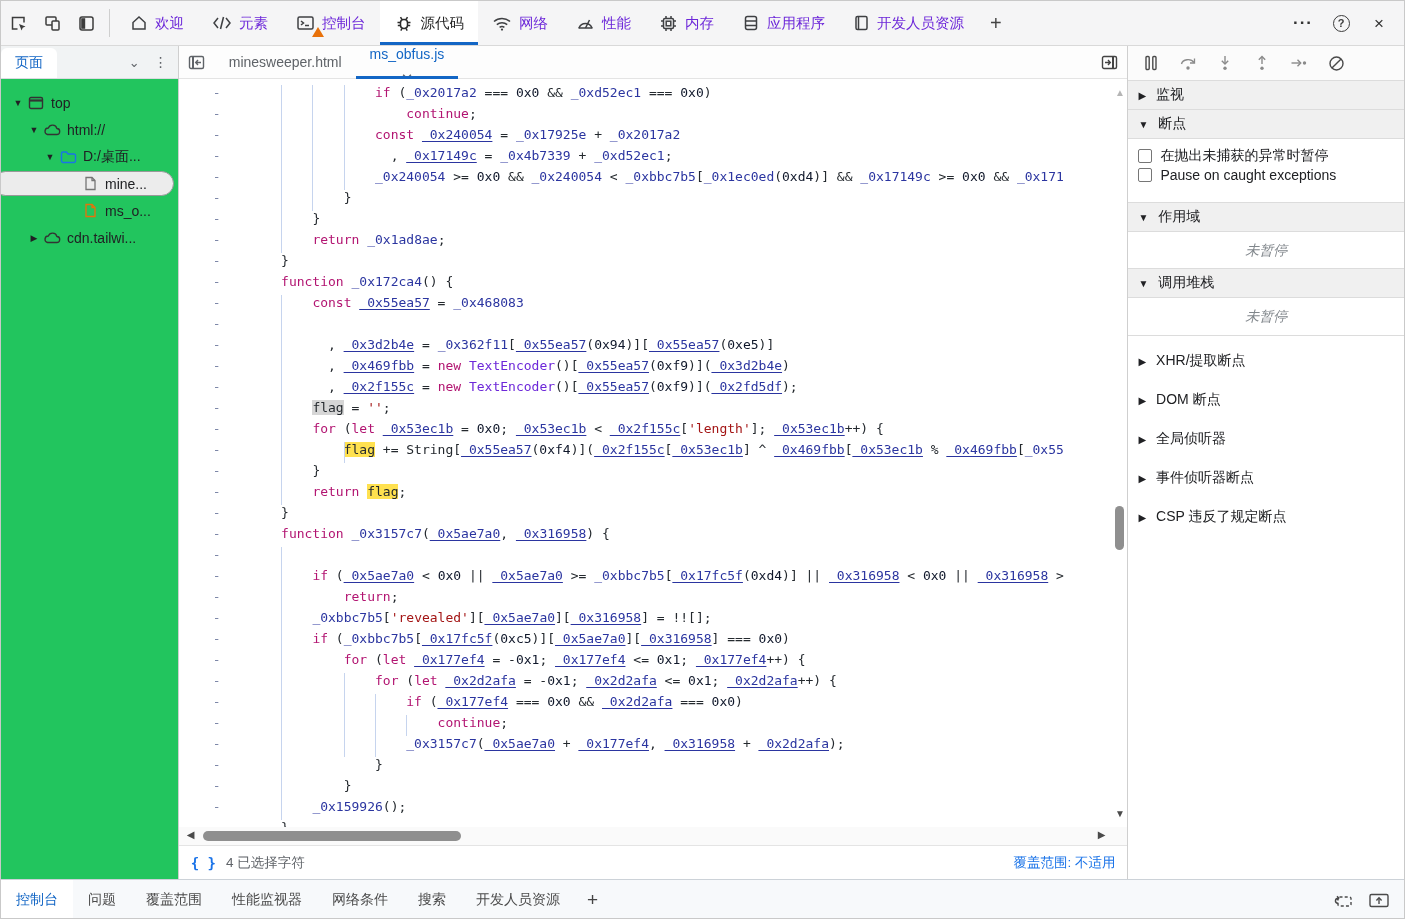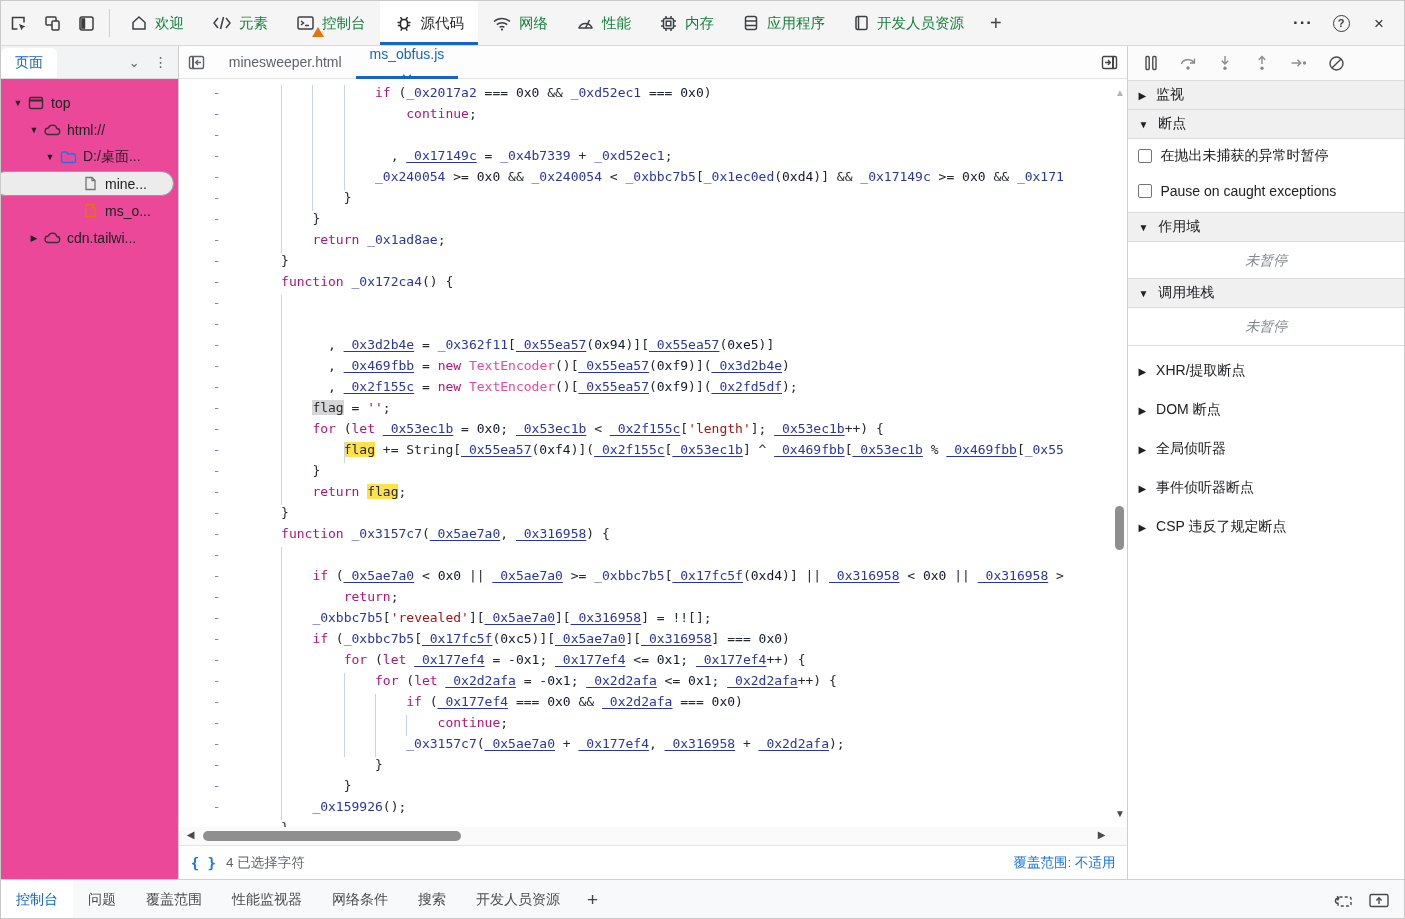--- a/index.html
+++ b/index.html
@@ -5,35 +5,35 @@
   html,body{margin:0;padding:0;background:#e9e9e9;}
   *{box-sizing:border-box;}
   .devtools{position:relative;width:1405px;height:919px;background:#fff;
     font-family:"Liberation Sans","DejaVu Sans",sans-serif;color:#202124;overflow:hidden;
     border:1px solid #c9c9c9;}
   
   .topbar{height:45px;background:#f5f5f6;border-bottom:1px solid #d9d9d9;display:flex;align-items:stretch;}
   .tb-btn{width:34px;display:flex;align-items:center;justify-content:center;cursor:pointer;}
   .tb-sep{width:1px;background:#cfcfcf;margin:8px 6px;}
   .tools{display:flex;align-items:stretch;}
-  .tool{display:flex;align-items:center;gap:7px;padding:0 14px;font-size:14.5px;color:#15803d;cursor:pointer;position:relative;white-space:nowrap;}
+  .tool{display:flex;align-items:center;gap:7px;padding:0 14px;font-size:14.5px;color:#6d28d9;cursor:pointer;position:relative;white-space:nowrap;}
   .tool.active{background:#fff;color:#1f1f1f;justify-content:flex-end;}
   .tool.active::after{content:"";position:absolute;left:0;right:0;bottom:0;height:3px;background:#1366c5;}
   .tool svg{flex:0 0 auto;}
   .badge-tri{position:absolute;left:30px;bottom:8px;width:0;height:0;border-left:6px solid transparent;border-right:6px solid transparent;border-bottom:10px solid #e8710a;}
   .tb-plus{display:flex;align-items:center;padding:0 12px;font-size:20px;color:#444;cursor:pointer;}
   .tb-right{margin-left:auto;display:flex;align-items:center;gap:4px;padding-right:8px;}
   .tb-right .tb-btn{height:100%;font-size:17px;color:#333;}
   .dots{font-weight:bold;letter-spacing:1px;font-size:15px;}
   .help-circ{width:17px;height:17px;border:1.6px solid #3c3c3c;border-radius:50%;display:flex;align-items:center;justify-content:center;font-size:11px;font-weight:bold;color:#3c3c3c;}
   .close-x{font-size:21px;line-height:1;color:#333;}
   
   .main{display:flex;height:833px;}
   
-  .sidebar{width:178px;border-right:1px solid #cfcfcf;display:flex;flex-direction:column;background:#ec4899;}
+  .sidebar{width:178px;border-right:1px solid #cfcfcf;display:flex;flex-direction:column;background:#22c55e;}
   .sb-header{height:33px;background:#f1f3f4;border-bottom:1px solid #dadce0;display:flex;align-items:stretch;}
   .sb-tab{background:#fff;color:#1366c5;font-size:14px;display:flex;align-items:center;padding:0 14px;border-radius:6px 6px 0 0;margin-top:2px;cursor:pointer;}
   .sb-head-icons{margin-left:auto;display:flex;align-items:center;gap:2px;padding-right:4px;color:#5f6368;}
   .sb-chev{font-size:13px;cursor:pointer;padding:0 6px;}
   .sb-kebab{font-size:14px;cursor:pointer;padding:0 6px;letter-spacing:0;}
   .tree{padding-top:10px;font-size:14px;}
   .trow{height:27px;display:flex;align-items:center;cursor:pointer;position:relative;white-space:nowrap;}
   .trow .tw{width:14px;text-align:center;font-size:9px;color:#202124;flex:0 0 auto;}
   .trow .ticon{width:18px;height:16px;margin:0 6px 0 2px;flex:0 0 auto;display:flex;align-items:center;justify-content:center;}
   .trow.selected::before{content:"";position:absolute;left:-8px;right:4px;top:1px;bottom:1px;background:#ececec;border:1px solid #999;border-radius:13px;z-index:0;}
@@ -52,21 +52,21 @@
   .cl{position:relative;height:21px;line-height:21px;white-space:pre;
       font-family:"DejaVu Sans Mono","Liberation Mono",monospace;font-size:13px;color:#24292e;}
   .cl .dash{position:absolute;left:30px;width:16px;text-align:center;color:#7d87a8;}
   .cl .lc{display:inline-block;margin-left:71px;}
   .guide{position:absolute;width:1px;background:#c6d4ee;margin-top:3px;}
   .tok-k{color:#b21471;}
   .tok-n{color:#0f172a;}
   .tok-s{color:#a31515;}
   .tok-v{color:#2b35a0;}
   .tok-d{color:#2b35a0;text-decoration:underline;text-decoration-thickness:1px;text-underline-offset:2px;}
-  .tok-t{color:#ec4899;}
+  .tok-t{color:#6d28d9;}
   .tok-p{color:#24292e;}
   .tok-gsel{background:#d6d6d6;color:#24292e;}
   .tok-ysel{background:#ffe14f;color:#24292e;}
   .vscroll{position:absolute;top:0;right:0;width:15px;height:100%;}
   .vs-arrow{position:absolute;right:1px;width:13px;text-align:center;font-size:10px;color:#b5b5b5;cursor:pointer;}
   .vs-arrow.down{color:#4a4a4a;}
   .vs-thumb{position:absolute;right:3px;width:9px;border-radius:5px;background:#8f8f8f;cursor:pointer;}
   .hscroll{height:18px;position:relative;background:#fafafa;}
   .hs-arrow{position:absolute;top:2px;font-size:10px;color:#4a4a4a;cursor:pointer;}
   .hs-thumb{position:absolute;top:4px;height:10px;border-radius:5px;background:#8f8f8f;cursor:pointer;}
@@ -74,21 +74,21 @@
   .brace-ic{color:#1a73e8;font-family:"DejaVu Sans Mono",monospace;font-size:14px;font-weight:bold;margin-right:10px;cursor:pointer;}
   .cov-link{margin-left:auto;color:#1a73e8;cursor:pointer;}
   
   .rightpanel{width:276px;display:flex;flex-direction:column;background:#fff;font-size:14px;}
   .rp-toolbar{height:35px;border-bottom:1px solid #d6d6d6;display:flex;align-items:center;gap:19px;padding:0 14px;background:#fbfbfb;}
   .rp-tool{width:18px;height:18px;display:flex;align-items:center;justify-content:center;cursor:pointer;}
   .rp-sec{height:30px;background:#f0f0f0;border-bottom:1px solid #dcdcdc;border-top:1px solid #dcdcdc;margin-top:-1px;display:flex;align-items:center;padding:0 10px;gap:10px;cursor:pointer;}
   .rp-sec:first-of-type{border-top:none;}
   .rp-sec .tri{font-size:10px;color:#202124;}
   .rp-sec.tall{height:40px;background:#fff;border:none;}
-  .rp-breaks{background:#fff;padding:8px 10px 14px;display:flex;flex-direction:column;gap:18px;}
+  .rp-breaks{background:#fff;padding:8px 10px 20px;display:flex;flex-direction:column;gap:2px;}
   .chkrow{display:flex;align-items:center;gap:8px;cursor:pointer;font-size:14px;color:#202124;white-space:nowrap;}
   .chk{width:14px;height:14px;border:1px solid #767676;border-radius:2px;background:#fff;flex:0 0 auto;}
   .rp-paused{height:37px;display:flex;align-items:center;justify-content:center;color:#80868b;font-style:italic;background:#fff;}
   .rp-bottom{padding-top:6px;display:flex;flex-direction:column;}
   
   .bottombar{height:41px;background:#f7f9fb;border-top:1px solid #ccd2d8;display:flex;align-items:stretch;font-size:14px;color:#4b4b4b;}
   .btab{display:flex;align-items:center;padding:0 15px;cursor:pointer;white-space:nowrap;}
   .btab.active{background:#fff;color:#1366c5;}
   .b-plus{display:flex;align-items:center;padding:0 12px;font-size:19px;color:#444;cursor:pointer;}
   .bb-right{margin-left:auto;display:flex;align-items:center;gap:14px;padding-right:14px;}
@@ -294,29 +294,29 @@
               <path d="M12 1.5v12" stroke-width="2"></path>
               <path d="M4 7.5h5M7 5l2.3 2.5L7 10"></path>
             </svg>
         </div>
       </div>
 
       <div class="code">
         <div id="code-lines">
             <div class="cl"><span class="dash">-</span><span class="lc"><span class="tok-p">                </span><span class="tok-k">if</span><span class="tok-p"> (</span><span class="tok-v">_0x2017a2</span><span class="tok-p"> === </span><span class="tok-n">0x0</span><span class="tok-p"> &amp;&amp; </span><span class="tok-v">_0xd52ec1</span><span class="tok-p"> === </span><span class="tok-n">0x0</span><span class="tok-p">)</span></span></div>
             <div class="cl"><span class="dash">-</span><span class="lc"><span class="tok-p">                    </span><span class="tok-k">continue</span><span class="tok-p">;</span></span></div>
-            <div class="cl"><span class="dash">-</span></div>
+            <div class="cl"><span class="dash">-</span><span class="lc"><span class="tok-p">                </span><span class="tok-k">const</span><span class="tok-p"> </span><span class="tok-d">_0x240054</span><span class="tok-p"> = </span><span class="tok-v">_0x17925e</span><span class="tok-p"> + </span><span class="tok-v">_0x2017a2</span></span></div>
             <div class="cl"><span class="dash">-</span><span class="lc"><span class="tok-p">                  </span><span class="tok-p">, </span><span class="tok-d">_0x17149c</span><span class="tok-p"> = </span><span class="tok-v">_0x4b7339</span><span class="tok-p"> + </span><span class="tok-v">_0xd52ec1</span><span class="tok-p">;</span></span></div>
             <div class="cl"><span class="dash">-</span><span class="lc"><span class="tok-p">                </span><span class="tok-v">_0x240054</span><span class="tok-p"> &gt;= </span><span class="tok-n">0x0</span><span class="tok-p"> &amp;&amp; </span><span class="tok-v">_0x240054</span><span class="tok-p"> &lt; </span><span class="tok-v">_0xbbc7b5</span><span class="tok-p">[</span><span class="tok-v">_0x1ec0ed</span><span class="tok-p">(</span><span class="tok-n">0xd4</span><span class="tok-p">)] &amp;&amp; </span><span class="tok-v">_0x17149c</span><span class="tok-p"> &gt;= </span><span class="tok-n">0x0</span><span class="tok-p"> &amp;&amp; </span><span class="tok-v">_0x171</span></span></div>
             <div class="cl"><span class="dash">-</span><span class="lc"><span class="tok-p">            </span><span class="tok-p">}</span></span></div>
             <div class="cl"><span class="dash">-</span><span class="lc"><span class="tok-p">        </span><span class="tok-p">}</span></span></div>
             <div class="cl"><span class="dash">-</span><span class="lc"><span class="tok-p">        </span><span class="tok-k">return</span><span class="tok-p"> </span><span class="tok-v">_0x1ad8ae</span><span class="tok-p">;</span></span></div>
             <div class="cl"><span class="dash">-</span><span class="lc"><span class="tok-p">    </span><span class="tok-p">}</span></span></div>
             <div class="cl"><span class="dash">-</span><span class="lc"><span class="tok-p">    </span><span class="tok-k">function</span><span class="tok-p"> </span><span class="tok-v">_0x172ca4</span><span class="tok-p">() {</span></span></div>
-            <div class="cl"><span class="dash">-</span></div>
+            <div class="cl"><span class="dash">-</span><span class="lc"><span class="tok-p">        </span><span class="tok-k">const</span><span class="tok-p"> </span><span class="tok-d">_0x55ea57</span><span class="tok-p"> = </span><span class="tok-v">_0x468083</span></span></div>
             <div class="cl"><span class="dash">-</span></div>
             <div class="cl"><span class="dash">-</span><span class="lc"><span class="tok-p">          </span><span class="tok-p">, </span><span class="tok-d">_0x3d2b4e</span><span class="tok-p"> = </span><span class="tok-v">_0x362f11</span><span class="tok-p">[</span><span class="tok-d">_0x55ea57</span><span class="tok-p">(</span><span class="tok-n">0x94</span><span class="tok-p">)][</span><span class="tok-d">_0x55ea57</span><span class="tok-p">(</span><span class="tok-n">0xe5</span><span class="tok-p">)]</span></span></div>
             <div class="cl"><span class="dash">-</span><span class="lc"><span class="tok-p">          </span><span class="tok-p">, </span><span class="tok-d">_0x469fbb</span><span class="tok-p"> = </span><span class="tok-k">new</span><span class="tok-p"> </span><span class="tok-t">TextEncoder</span><span class="tok-p">()[</span><span class="tok-d">_0x55ea57</span><span class="tok-p">(</span><span class="tok-n">0xf9</span><span class="tok-p">)](</span><span class="tok-d">_0x3d2b4e</span><span class="tok-p">)</span></span></div>
             <div class="cl"><span class="dash">-</span><span class="lc"><span class="tok-p">          </span><span class="tok-p">, </span><span class="tok-d">_0x2f155c</span><span class="tok-p"> = </span><span class="tok-k">new</span><span class="tok-p"> </span><span class="tok-t">TextEncoder</span><span class="tok-p">()[</span><span class="tok-d">_0x55ea57</span><span class="tok-p">(</span><span class="tok-n">0xf9</span><span class="tok-p">)](</span><span class="tok-d">_0x2fd5df</span><span class="tok-p">);</span></span></div>
             <div class="cl"><span class="dash">-</span><span class="lc"><span class="tok-p">        </span><span class="tok-gsel">flag</span><span class="tok-p"> = </span><span class="tok-s">''</span><span class="tok-p">;</span></span></div>
             <div class="cl"><span class="dash">-</span><span class="lc"><span class="tok-p">        </span><span class="tok-k">for</span><span class="tok-p"> (</span><span class="tok-k">let</span><span class="tok-p"> </span><span class="tok-d">_0x53ec1b</span><span class="tok-p"> = </span><span class="tok-n">0x0</span><span class="tok-p">; </span><span class="tok-d">_0x53ec1b</span><span class="tok-p"> &lt; </span><span class="tok-d">_0x2f155c</span><span class="tok-p">[</span><span class="tok-s">'length'</span><span class="tok-p">]; </span><span class="tok-d">_0x53ec1b</span><span class="tok-p">++) {</span></span></div>
             <div class="cl"><span class="dash">-</span><span class="lc"><span class="tok-p">            </span><span class="tok-ysel">flag</span><span class="tok-p"> += String[</span><span class="tok-d">_0x55ea57</span><span class="tok-p">(</span><span class="tok-n">0xf4</span><span class="tok-p">)](</span><span class="tok-d">_0x2f155c</span><span class="tok-p">[</span><span class="tok-d">_0x53ec1b</span><span class="tok-p">] ^ </span><span class="tok-d">_0x469fbb</span><span class="tok-p">[</span><span class="tok-d">_0x53ec1b</span><span class="tok-p"> % </span><span class="tok-d">_0x469fbb</span><span class="tok-p">[</span><span class="tok-v">_0x55</span></span></div>
             <div class="cl"><span class="dash">-</span><span class="lc"><span class="tok-p">        </span><span class="tok-p">}</span></span></div>
             <div class="cl"><span class="dash">-</span><span class="lc"><span class="tok-p">        </span><span class="tok-k">return</span><span class="tok-p"> </span><span class="tok-ysel">flag</span><span class="tok-p">;</span></span></div>
             <div class="cl"><span class="dash">-</span><span class="lc"><span class="tok-p">    </span><span class="tok-p">}</span></span></div>

